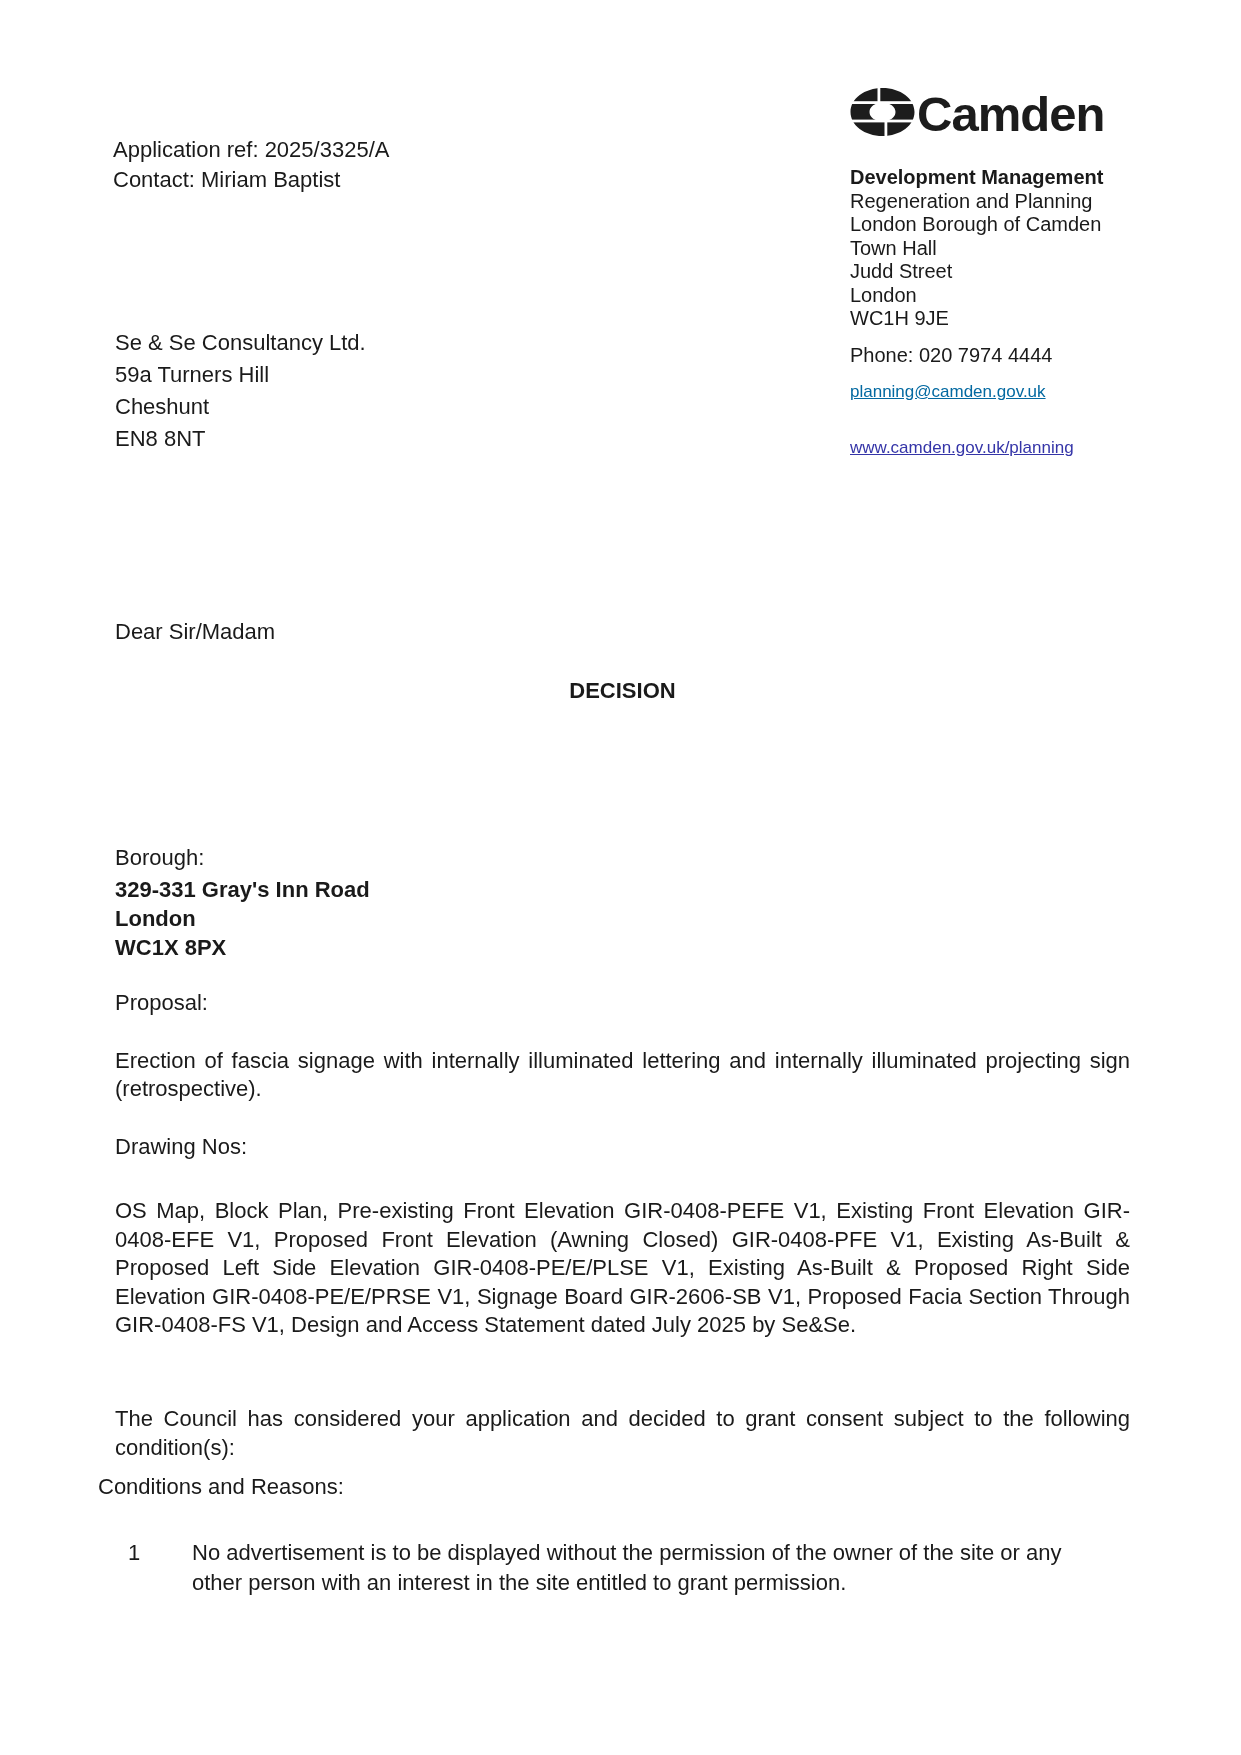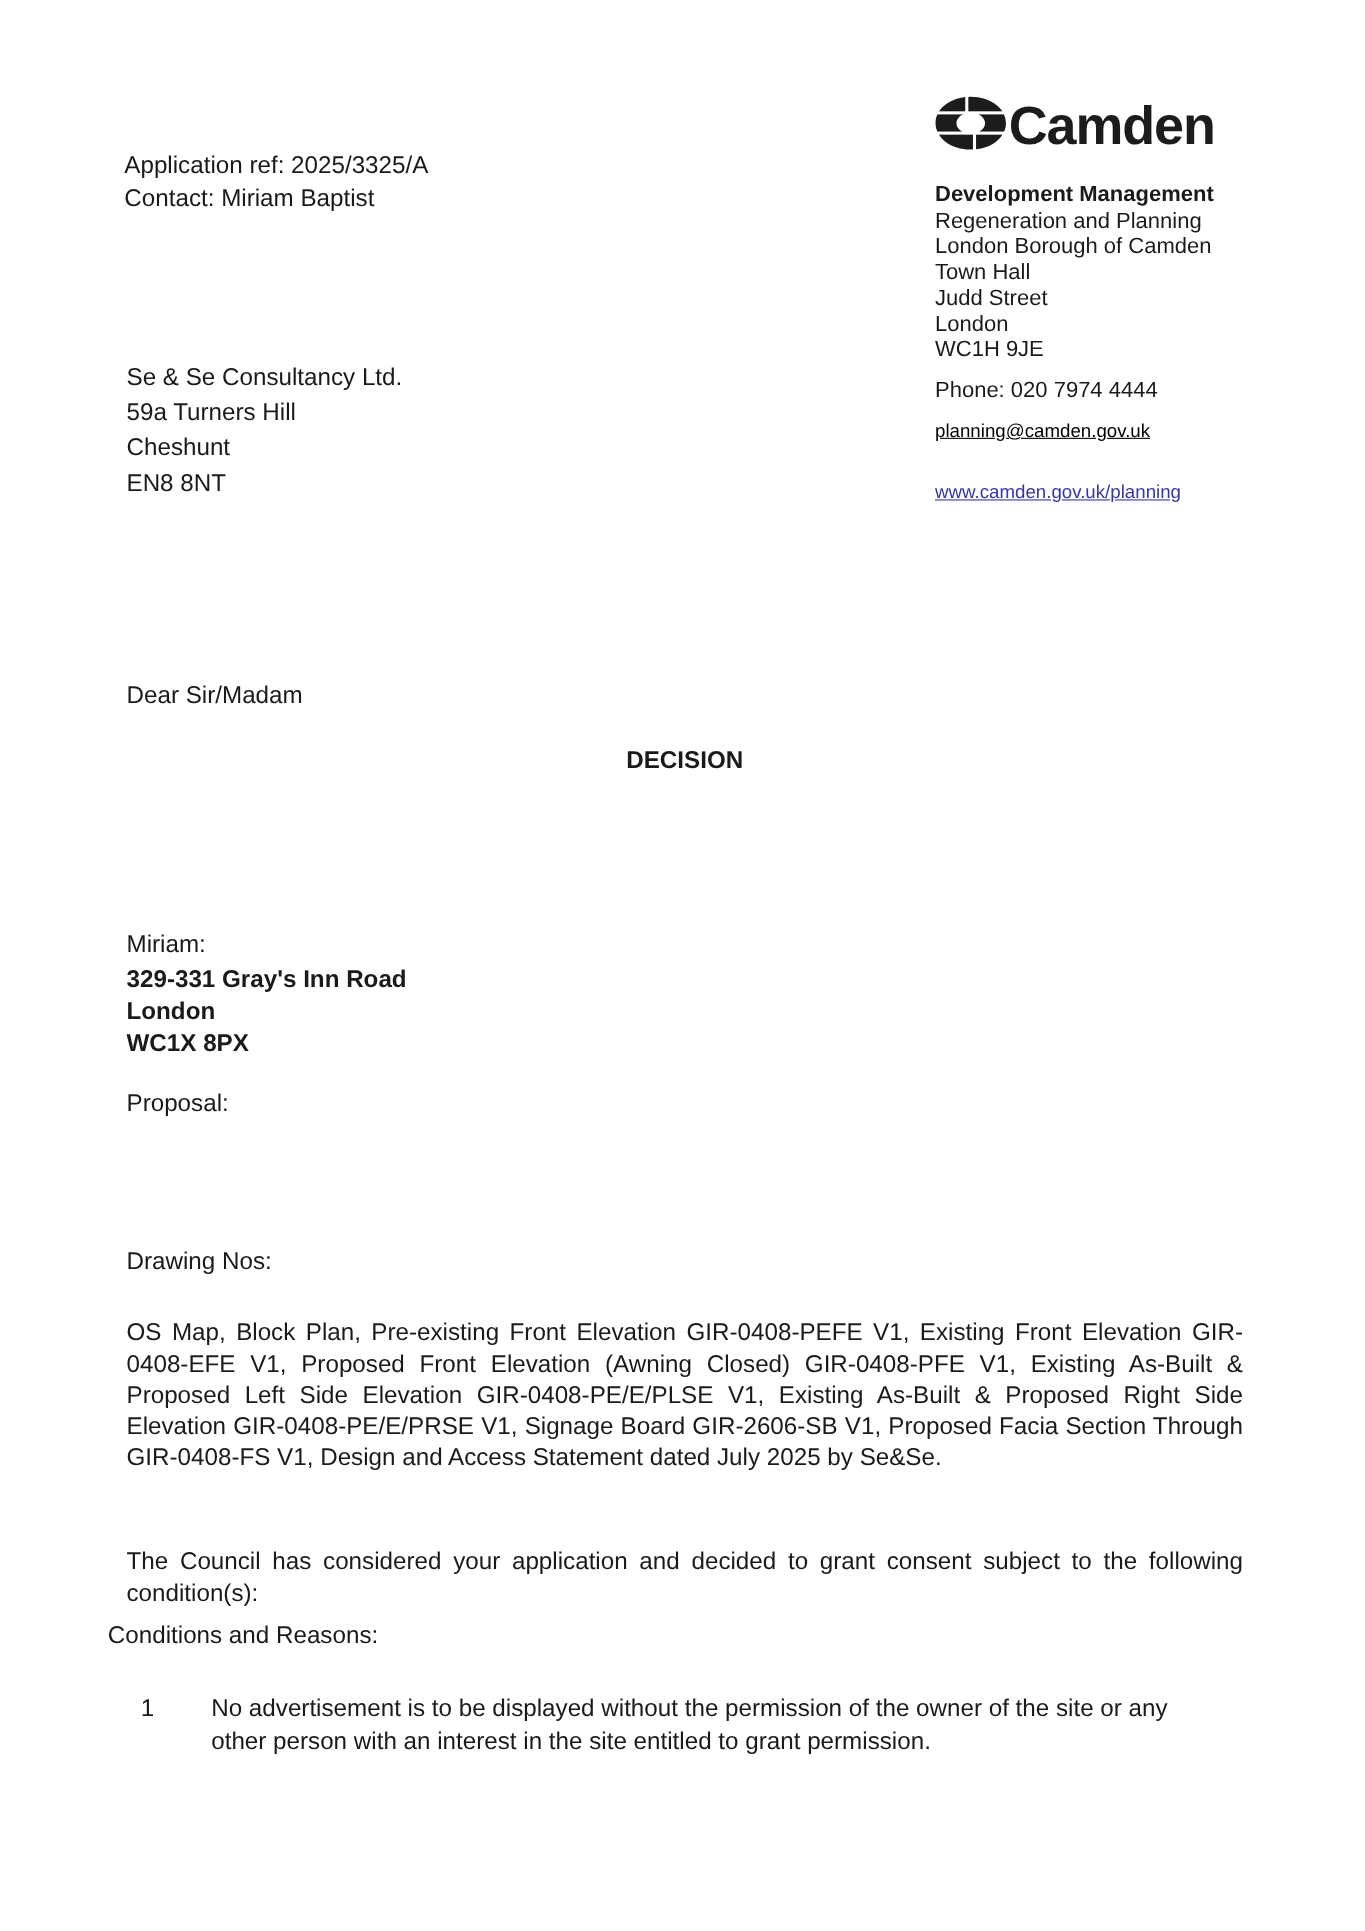--- a/index.html
+++ b/index.html
@@ -81,48 +81,49 @@
   <div class="abs info-col">
     <div class="dept">Development Management</div>
     <div>Regeneration and Planning</div>
     <div>London Borough of Camden</div>
     <div>Town Hall</div>
     <div>Judd Street</div>
     <div>London</div>
     <div>WC1H 9JE</div>
     <div class="phone">Phone: 020 7974 4444</div>
     <div class="links">
-      <a href="#" style="color: #000000;">planning@camden.gov.uk</a><br>
+      <a href="#" style="color: #0369a1;">planning@camden.gov.uk</a><br>
       <a href="#" style="color: rgb(53, 53, 168); margin-top: 36px;">www.camden.gov.uk/planning</a>
     </div>
   </div>
 
   <div class="abs recipient">
     <div>Se &amp; Se Consultancy Ltd.</div>
     <div>59a Turners Hill</div>
     <div>Cheshunt</div>
     <div>EN8 8NT</div>
   </div>
 
   <div class="abs body-text salutation">Dear Sir/Madam</div>
 
   <div class="abs body-text decision">DECISION</div>
 
 
 
-  <div class="abs body-text addr-label">Miriam:</div>
+  <div class="abs body-text addr-label">Borough:</div>
 
   <div class="abs body-text site-address">
     <div>329-331 Gray's Inn Road</div>
     <div>London</div>
     <div>WC1X 8PX</div>
   </div>
 
   <div class="abs body-text proposal-label">Proposal:</div>
 
+  <div class="abs body-text para proposal-para">Erection of fascia signage with internally illuminated  lettering and internally illuminated projecting sign (retrospective).</div>
 
   <div class="abs body-text drawing-label">Drawing Nos:</div>
 
   <div class="abs body-text para drawing-para">OS Map, Block Plan, Pre-existing Front Elevation GIR-0408-PEFE V1, Existing Front Elevation GIR-0408-EFE V1, Proposed Front Elevation (Awning Closed) GIR-0408-PFE V1, Existing As-Built &amp; Proposed Left Side Elevation GIR-0408-PE/E/PLSE V1, Existing As-Built &amp; Proposed Right Side Elevation GIR-0408-PE/E/PRSE V1, Signage Board GIR-2606-SB V1, Proposed Facia Section Through GIR-0408-FS V1, Design and Access Statement dated July 2025 by Se&amp;Se.</div>
 
   <div class="abs body-text para council-para">The Council has considered your application and decided to grant consent subject to the following condition(s):</div>
 
   <div class="abs body-text conditions-label">Conditions and Reasons:</div>
 
   <div class="abs body-text condition-row">

